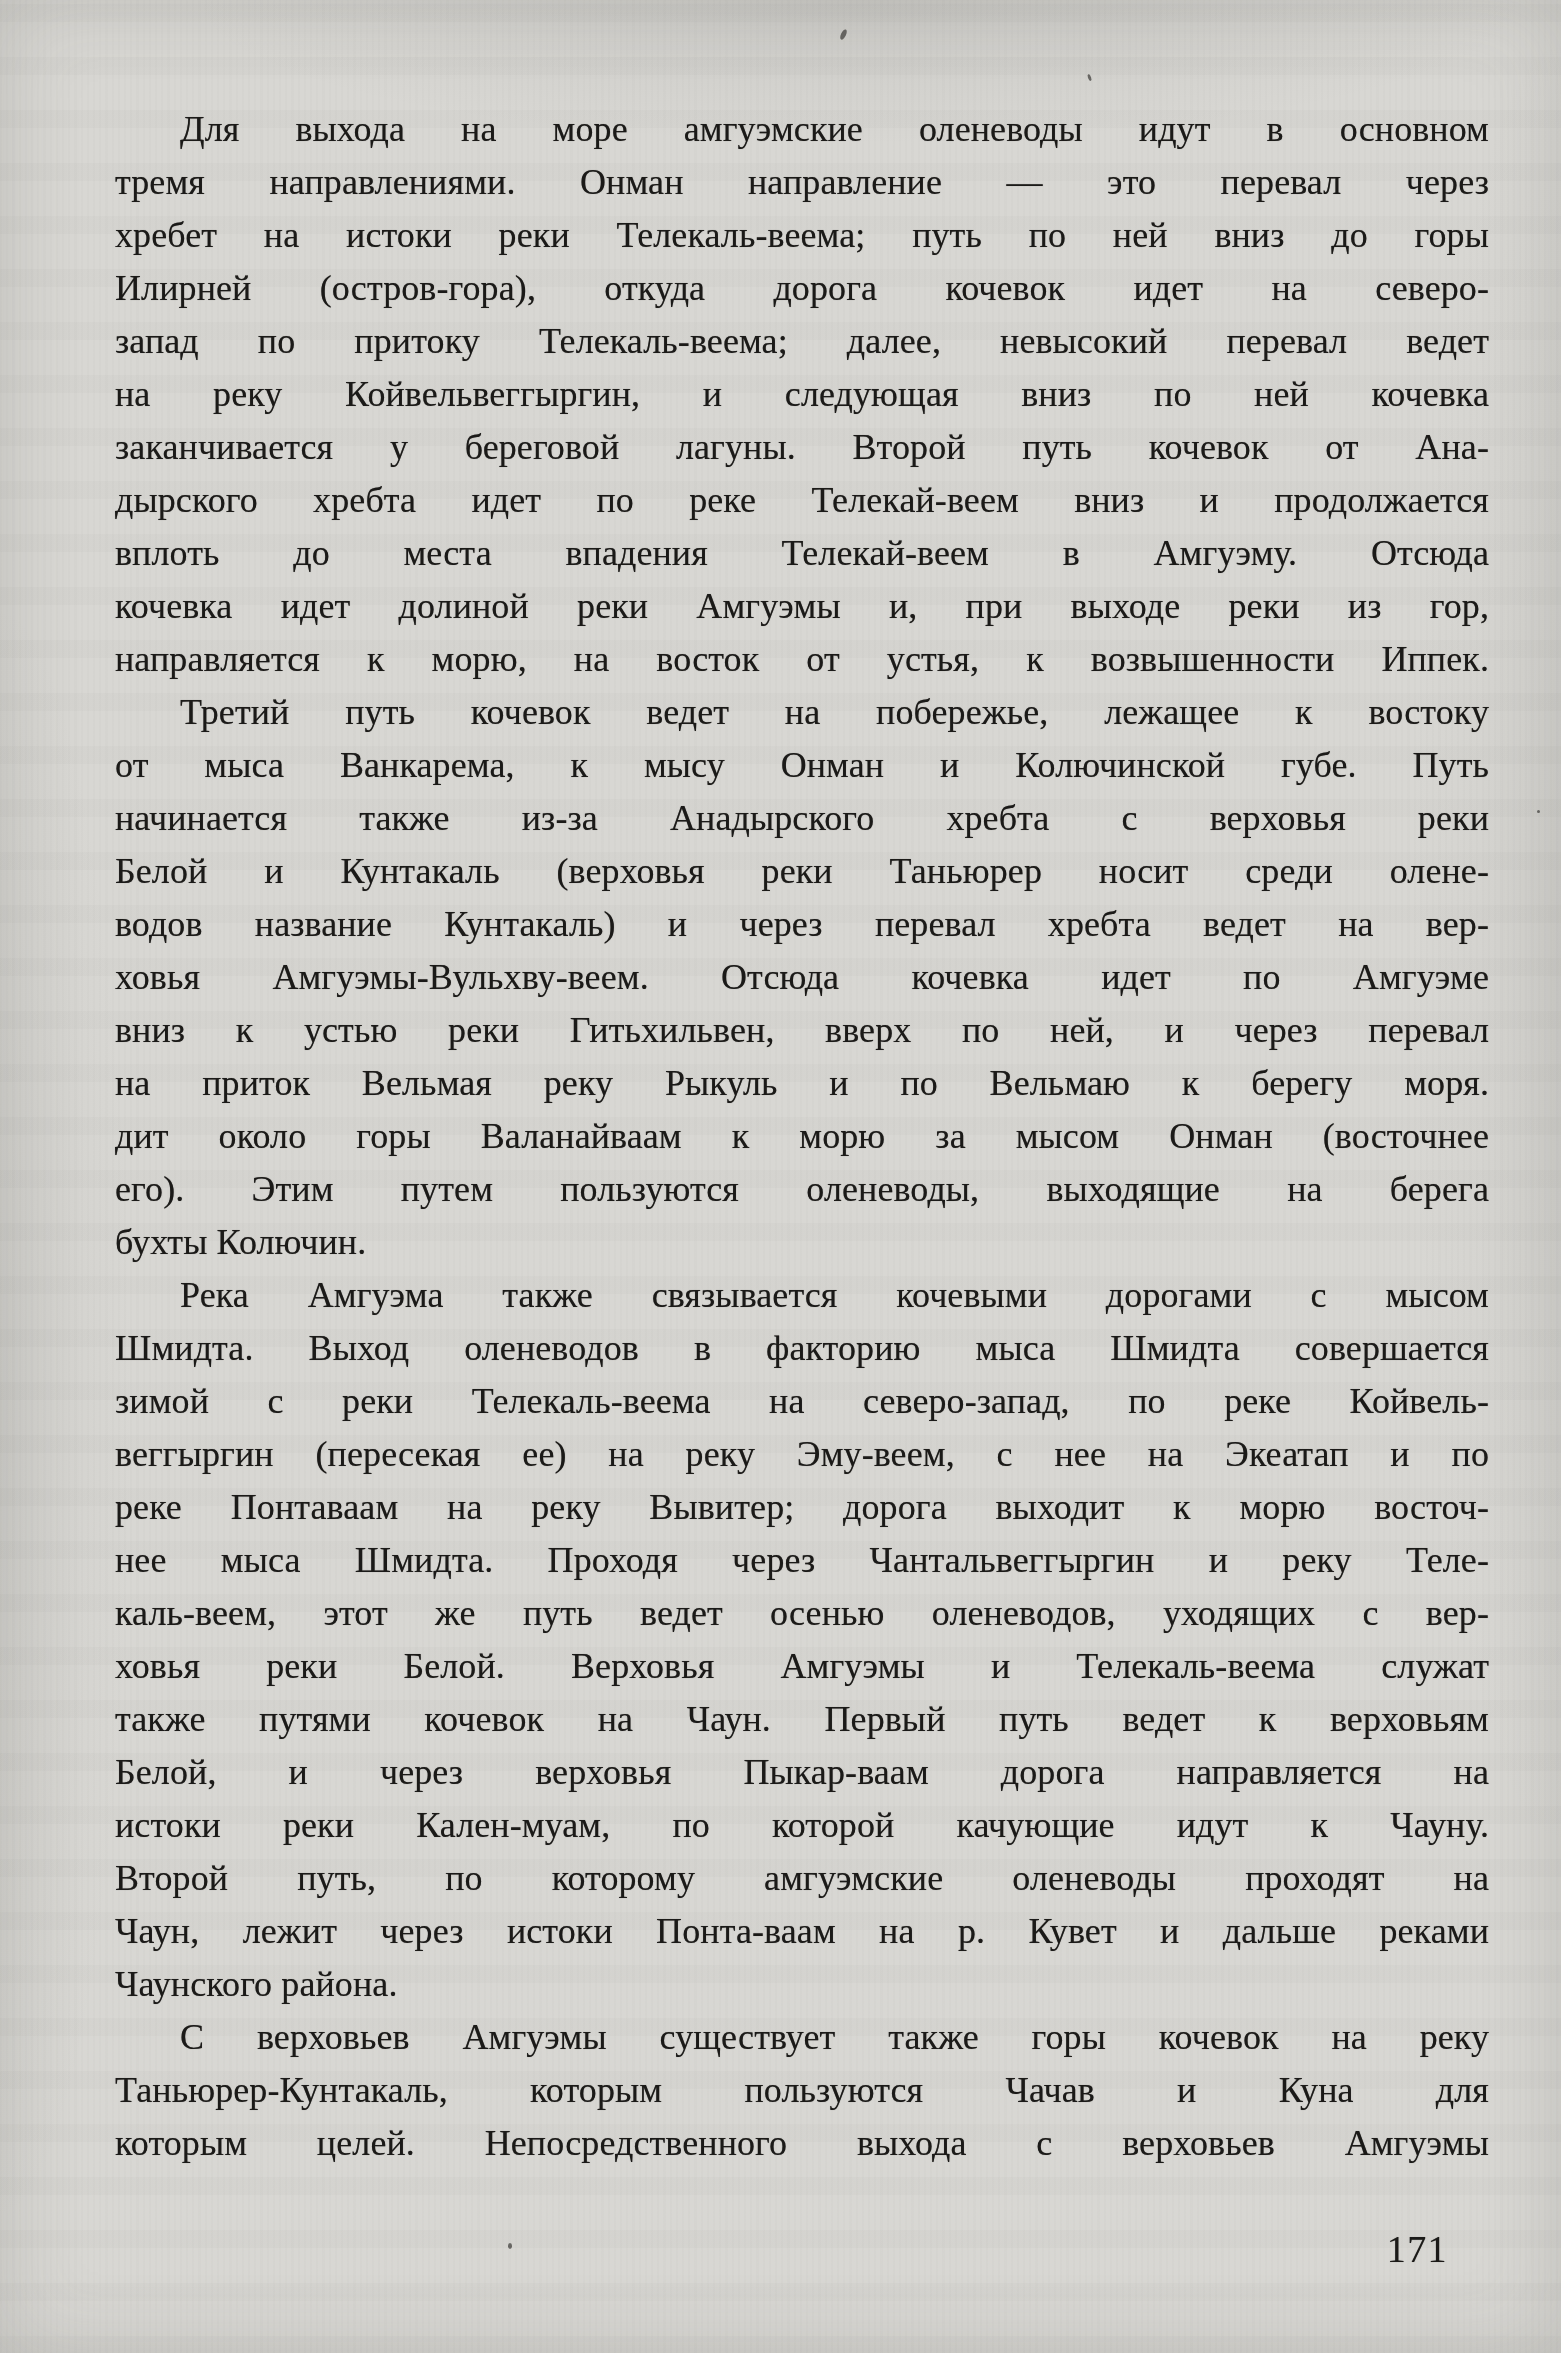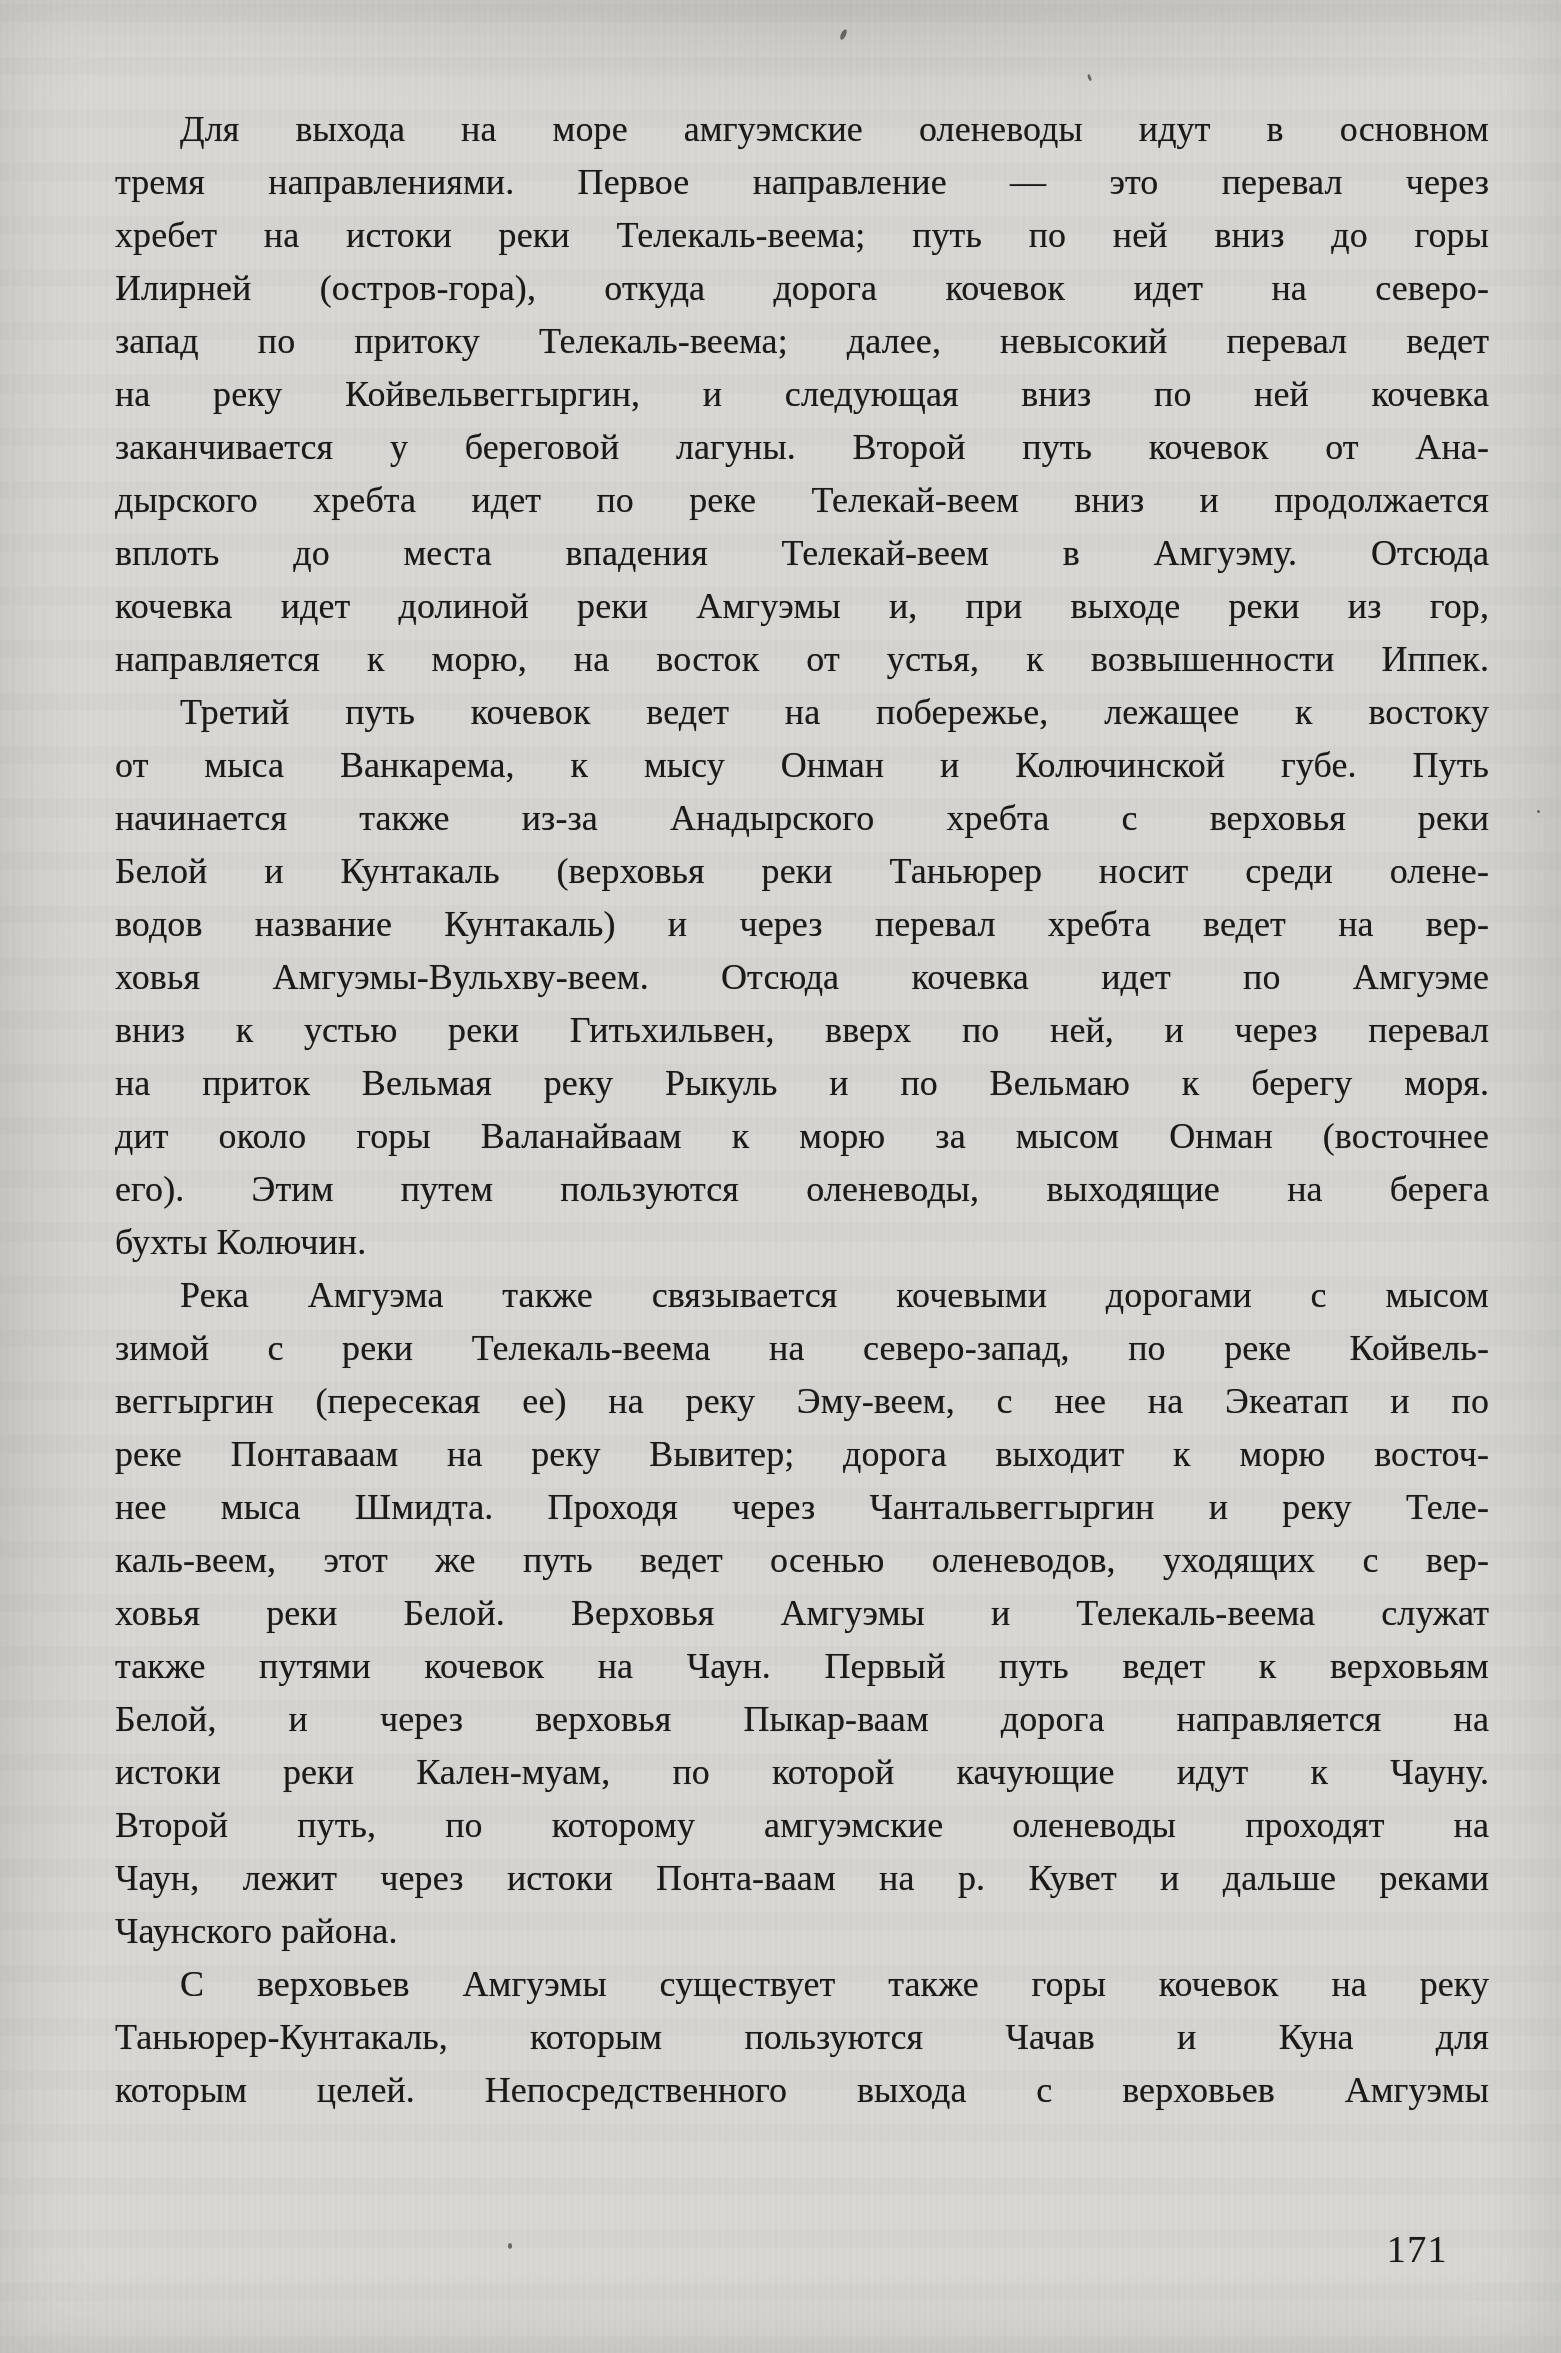--- a/index.html
+++ b/index.html
@@ -72,21 +72,21 @@
 <div class="page">
 
   <div class="speck" style="left:841px; top:29px; width:4.8px; height:11px; transform:rotate(25deg);"></div>
   <div class="speck" style="left:1088px; top:74px; width:3.4px; height:6.9px; transform:rotate(-20deg);"></div>
   <div class="speck" style="left:508px; top:2243px; width:4.1px; height:5.5px;"></div>
   <div class="speck" style="left:1537px; top:810px; width:3.4px; height:3.4px;"></div>
 
   <div class="text-block">
     <div class="paragraph">
         <div class="line">Для выхода на море амгуэмские оленеводы идут в основном</div>
-        <div class="line">тремя направлениями. Первое направление — это перевал через</div>
+        <div class="line">тремя направлениями. Онман направление — это перевал через</div>
         <div class="line">хребет на истоки реки Телекаль-веема; путь по ней вниз до горы</div>
         <div class="line">Илирней (остров-гора), откуда дорога кочевок идет на северо-</div>
         <div class="line">запад по притоку Телекаль-веема; далее, невысокий перевал ведет</div>
         <div class="line">на реку Койвельвеггыргин, и следующая вниз по ней кочевка</div>
         <div class="line">заканчивается у береговой лагуны. Второй путь кочевок от Ана-</div>
         <div class="line">дырского хребта идет по реке Телекай-веем вниз и продолжается</div>
         <div class="line">вплоть до места впадения Телекай-веем в Амгуэму. Отсюда</div>
         <div class="line">кочевка идет долиной реки Амгуэмы и, при выходе реки из гор,</div>
         <div class="line">направляется к морю, на восток от устья, к возвышенности Иппек.</div>
       </div>
@@ -98,20 +98,21 @@
         <div class="line">водов название Кунтакаль) и через перевал хребта ведет на вер-</div>
         <div class="line">ховья Амгуэмы-Вульхву-веем. Отсюда кочевка идет по Амгуэме</div>
         <div class="line">вниз к устью реки Гитьхильвен, вверх по ней, и через перевал</div>
         <div class="line">на приток Вельмая реку Рыкуль и по Вельмаю к берегу моря.</div>
         <div class="line">дит около горы Валанайваам к морю за мысом Онман (восточнее</div>
         <div class="line">его). Этим путем пользуются оленеводы, выходящие на берега</div>
         <div class="line line-last">бухты Колючин.</div>
       </div>
     <div class="paragraph">
         <div class="line">Река Амгуэма также связывается кочевыми дорогами с мысом</div>
+        <div class="line">Шмидта. Выход оленеводов в факторию мыса Шмидта совершается</div>
         <div class="line">зимой с реки Телекаль-веема на северо-запад, по реке Койвель-</div>
         <div class="line">веггыргин (пересекая ее) на реку Эму-веем, с нее на Экеатап и по</div>
         <div class="line">реке Понтаваам на реку Вывитер; дорога выходит к морю восточ-</div>
         <div class="line">нее мыса Шмидта. Проходя через Чантальвеггыргин и реку Теле-</div>
         <div class="line">каль-веем, этот же путь ведет осенью оленеводов, уходящих с вер-</div>
         <div class="line">ховья реки Белой. Верховья Амгуэмы и Телекаль-веема служат</div>
         <div class="line">также путями кочевок на Чаун. Первый путь ведет к верховьям</div>
         <div class="line">Белой, и через верховья Пыкар-ваам дорога направляется на</div>
         <div class="line">истоки реки Кален-муам, по которой качующие идут к Чауну.</div>
         <div class="line">Второй путь, по которому амгуэмские оленеводы проходят на</div>

